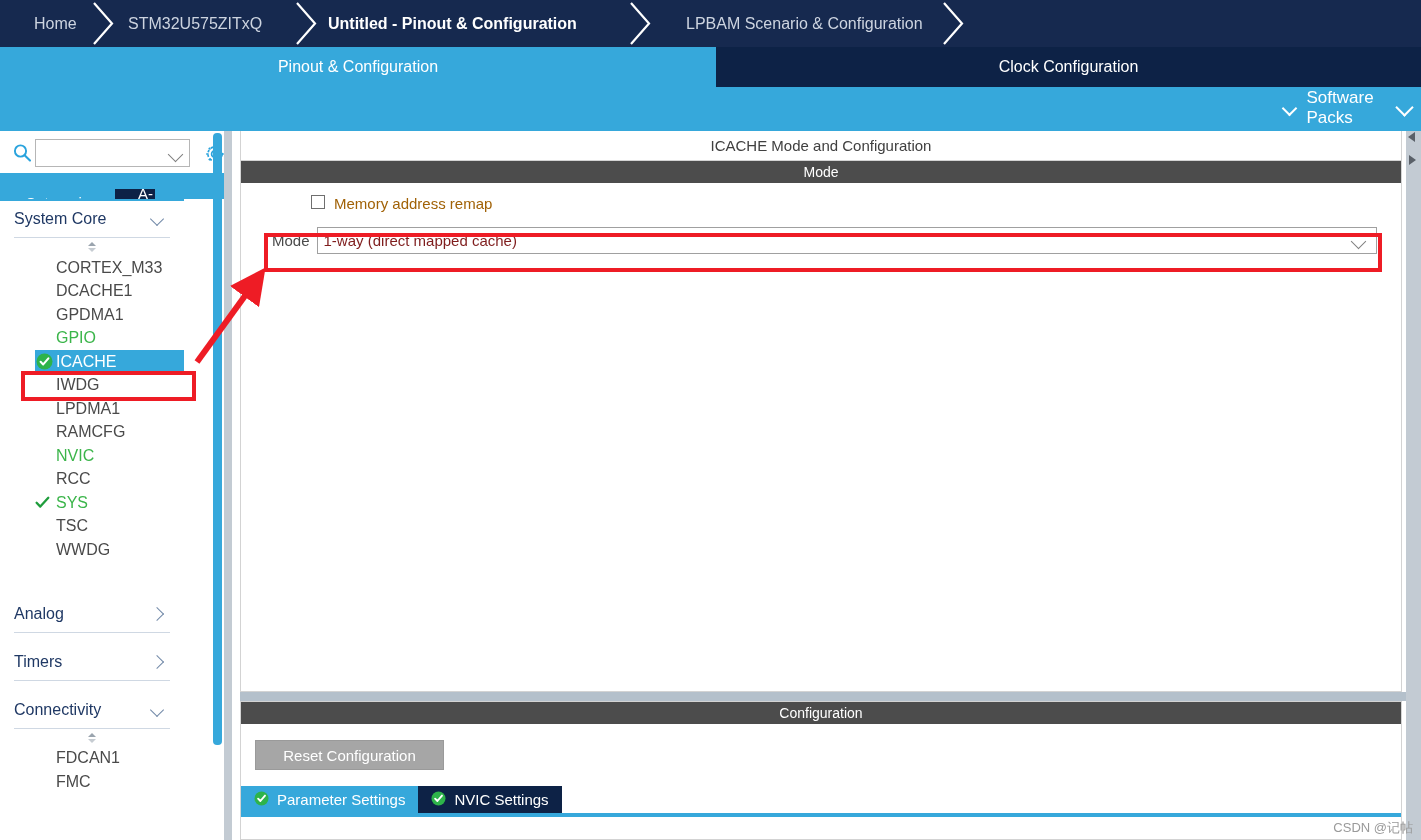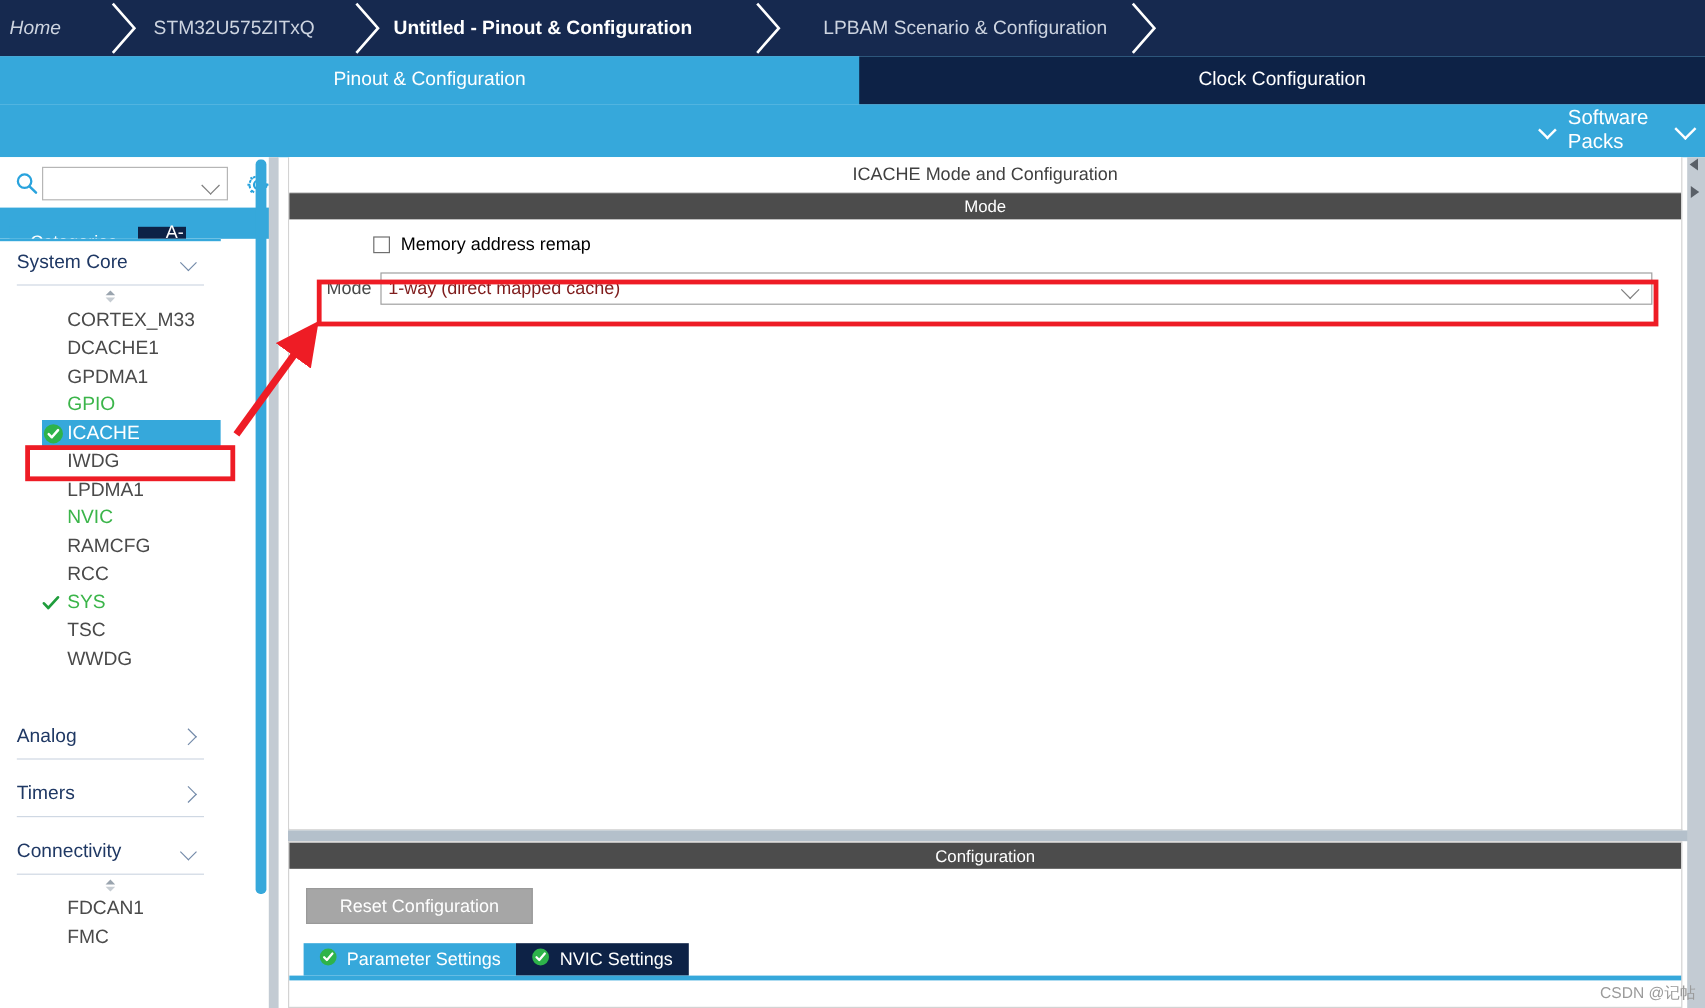--- a/index.html
+++ b/index.html
@@ -244,22 +244,22 @@
     color: #ffffff;
     font-size: 14px;
   }
   .panel-body {
     position: relative;
     height: 507px;
     background: #ffffff;
   }
   .chk-row {
     position: absolute; left: 38px; top: 12px;
-    display: flex; align-items: center; gap: 9px;
-    font-size: 15px; color: #000000; padding-left: 32px;
+    display: flex; gap: 9px;
+    font-size: 15px; color: #a16207; padding-left: 32px;
   }
   .cb {
     width: 14px; height: 14px;
     border: 1px solid #6f6f6f;
     background: #ffffff;
     display: inline-block;
   }
   .mode-row {
     position: absolute; left: 31px; top: 44px;
     width: 1105px; height: 27px;
@@ -311,21 +311,21 @@
     position: absolute; left: 14px; top: 38px;
     width: 189px; height: 30px;
     background: #a6a6a6;
     border: 1px solid #9a9a9a;
     color: #ffffff;
     font-size: 15px;
     display: flex; align-items: center; justify-content: center;
     font-family: "Liberation Sans", sans-serif;
   }
   .cfg-tabs {
-    position: absolute; left: 12px; top: 84px;
+    position: absolute; left: 0; top: 84px;
     height: 27px;
     display: flex;
   }
   .cfg-tab {
     height: 27px;
     display: flex; align-items: center; gap: 8px;
     padding: 0 13px;
     font-size: 15px; color: #ffffff;
   }
   .cfg-tab.sel { background: #36a8db; }
@@ -368,21 +368,21 @@
     position: absolute; right: 8px; bottom: 3px;
     font-size: 13px; color: #9a9a9a;
   }
 </style>
 </head>
 <body>
 
 <div id="app">
 
   <div class="breadcrumb-bar">
-    <div class="crumb" style="left:2px;width:80px;font-style:italic;">
+    <div class="crumb" style="left:28px;width:80px;">
       <span>Home</span>
     </div>
     <div class="crumb-sep" style="left:88px;">
       <svg width="30" height="47" viewBox="0 0 30 47">
           <path d="M6 3 L24 23.5 L6 44" fill="none" stroke="#ffffff" stroke-width="2.2"></path>
         </svg>
     </div>
     <div class="crumb" style="left:122px;width:180px;">
       <span>STM32U575ZITxQ</span>
     </div>
@@ -493,25 +493,25 @@
           </svg>
         </span>
         <span>ICACHE</span>
       </div>
       <div class="periph">
         <span>IWDG</span>
       </div>
       <div class="periph">
         <span>LPDMA1</span>
       </div>
+      <div class="periph">
+        <span>RAMCFG</span>
+      </div>
       <div class="periph green">
         <span>NVIC</span>
-      </div>
-      <div class="periph">
-        <span>RAMCFG</span>
       </div>
       <div class="periph">
         <span>RCC</span>
       </div>
       <div class="periph green">
         <span class="ptick">
           <svg width="17" height="17" viewBox="0 0 17 17">
             <path d="M2.6 8.8 L6.3 12.6 L14.3 3.8" fill="none" stroke="#1f9d3c" stroke-width="2.3" stroke-linecap="round" stroke-linejoin="round"></path>
           </svg>
         </span>

